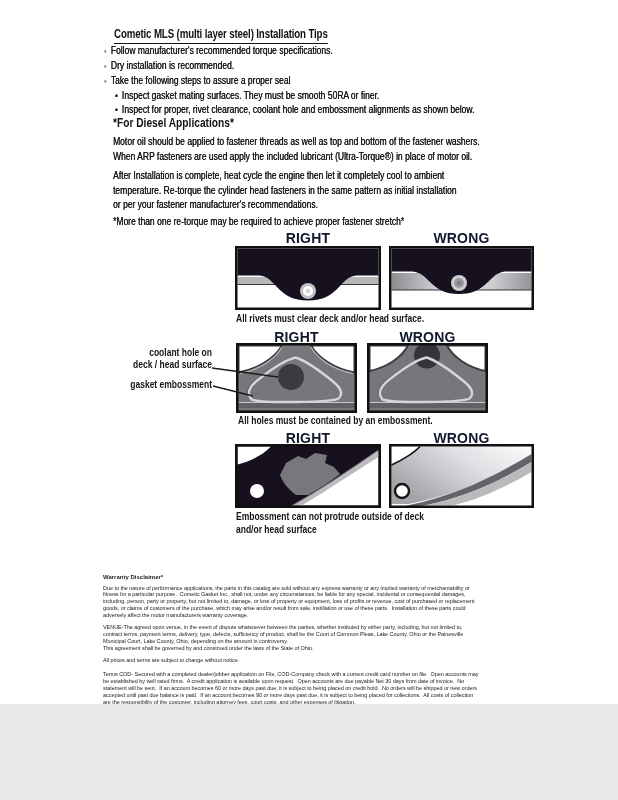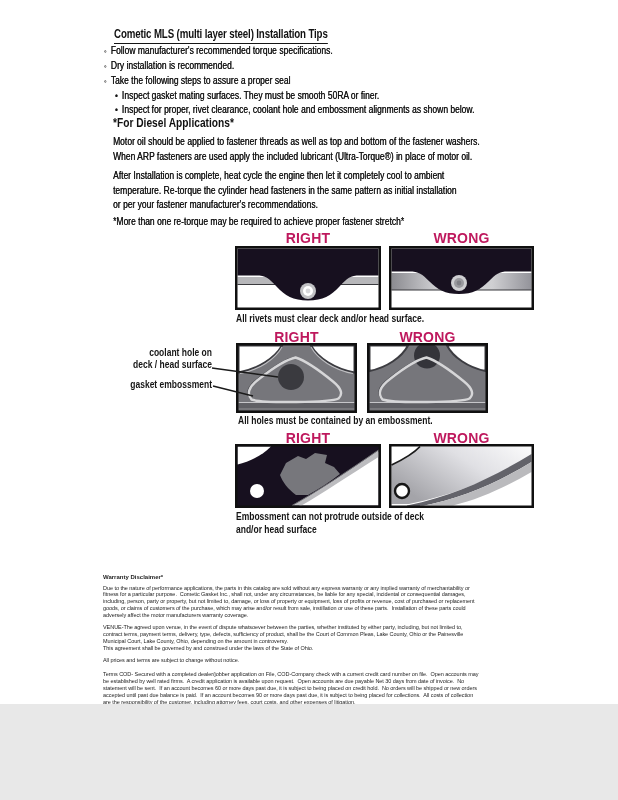--- a/index.html
+++ b/index.html
@@ -12,21 +12,21 @@
          border-bottom:1.6px solid #141414;padding-bottom:2px;white-space:nowrap;color:#111;}
   .tips{font-size:10px;line-height:14px;white-space:nowrap;
         text-shadow:0.3px 0 currentColor;}
   .tip-row{display:flex;align-items:baseline;}
   .marker{width:8px;font-size:8px;flex:none;}
   .submarker{width:8px;font-size:9px;flex:none;}
   .indent{margin-left:13px;}
   .h2{font-size:12px;font-weight:bold;white-space:nowrap;color:#111;}
   .body-p{font-size:10px;line-height:14.5px;white-space:pre;
           text-shadow:0.3px 0 currentColor;}
-  .fig-label{font-size:14px;font-weight:bold;text-align:center;color:#be185d;letter-spacing:0.2px;}
+  .fig-label{font-size:14px;font-weight:bold;text-align:center;color:#0f172a;letter-spacing:0.2px;}
   .caption{font-size:10px;font-weight:bold;line-height:12.5px;white-space:pre;color:#141414;}
   .ann{font-size:10px;font-weight:bold;line-height:12px;text-align:right;white-space:pre;
        transform:scaleX(0.85);transform-origin:right top;color:#161616;}
   .legal{width:460px;color:#242424;}
   .legal h4{font-size:6px;margin:0 0 4.5px 0;font-weight:bold;}
   .legal p{font-size:5.5px;line-height:6.95px;margin:0 0 5px 0;white-space:pre;letter-spacing:-0.05px;}
   .code{font-size:13px;color:#0369a1;letter-spacing:0.3px;font-weight:bold;}
   svg{display:block;}
 </style>
 </head>

